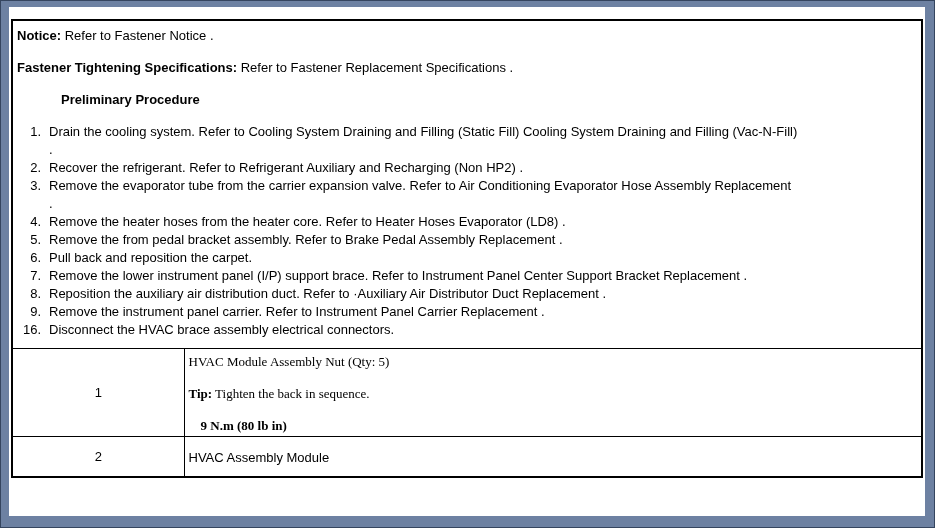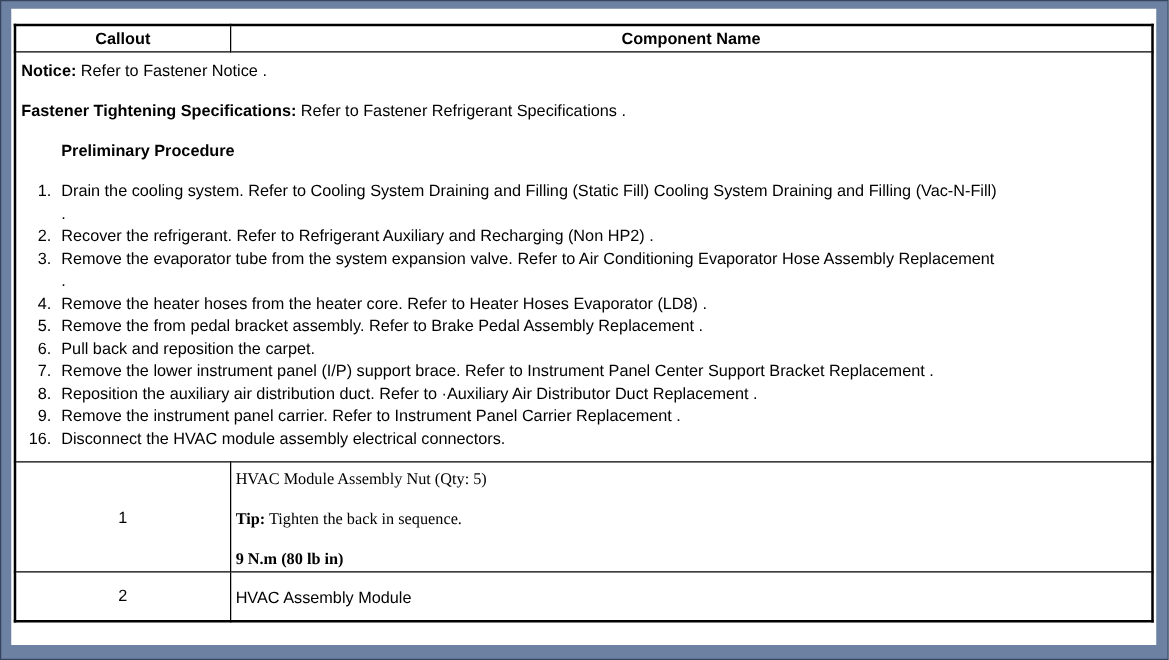--- a/index.html
+++ b/index.html
@@ -36,73 +36,69 @@
     font-weight: bold;
     text-align: center;
     height: 21px;
     padding: 1px 2px;
   }
   .big-cell {
     padding: 6px 4px 9px 4px;
     vertical-align: top;
   }
   .para { margin: 0 0 15px 0; line-height: 17px; }
-  .heading { font-weight: bold; margin-left: 32px; }
+  .heading { font-weight: bold; margin-left: 44px; }
   .lbl { font-weight: bold; }
   .steps { margin: 0; }
   .step { display: flex; line-height: 18px; }
   .num { flex: none; width: 24px; text-align: right; margin-right: 8px; }
   .txt { flex: 1; min-width: 0; }
   .line { display: block; }
   .line:empty { display: none; }
   .callout-cell { text-align: center; vertical-align: middle; padding: 2px; }
   .comp-cell { vertical-align: top; padding: 4px 2px 2px 4px; }
   .comp-cell.single { vertical-align: middle; height: 40px; }
   .cpara { margin: 0 0 15px 0; line-height: 17px; font-family: Liberation Serif, serif; }
-  .cpara:last-child { margin-bottom: 0; }
+  .cpara:last-child { margin-bottom: 0; margin-left: 12px; }
   .torque { font-weight: bold; }
 </style>
 </head>
 <body>
 
 <div class="screen" style="background: rgb(109, 129, 162);">
   <div class="paper">
     <table class="doc">
       <colgroup>
         <col style="width:172px">
         <col>
       </colgroup>
       <tbody>
-          <tr>
-        <th>Callout</th>
-        <th>Component Name</th>
-      </tr>
       <tr>
         <td class="big-cell" colspan="2">
           <p class="para"><b class="lbl">Notice:</b><span> Refer to Fastener Notice .</span></p>
-          <p class="para"><b class="lbl">Fastener Tightening Specifications:</b><span> Refer to Fastener Refrigerant Specifications .</span></p>
+          <p class="para"><b class="lbl">Fastener Tightening Specifications:</b><span> Refer to Fastener Replacement Specifications .</span></p>
           <p class="para heading">Preliminary Procedure</p>
           <div class="steps">
             <div class="step">
               <span class="num">1.</span>
               <span class="txt">
                     <span class="line">Drain the cooling system. Refer to Cooling System Draining and Filling (Static Fill) Cooling System Draining and Filling (Vac-N-Fill)</span>
                     <span class="line">.</span>
                   </span>
             </div>
             <div class="step">
               <span class="num">2.</span>
               <span class="txt">
                     <span class="line">Recover the refrigerant. Refer to Refrigerant Auxiliary and Recharging (Non HP2) .</span>
                   </span>
             </div>
             <div class="step">
               <span class="num">3.</span>
               <span class="txt">
-                    <span class="line">Remove the evaporator tube from the system expansion valve. Refer to Air Conditioning Evaporator Hose Assembly Replacement</span>
+                    <span class="line">Remove the evaporator tube from the carrier expansion valve. Refer to Air Conditioning Evaporator Hose Assembly Replacement</span>
                     <span class="line">.</span>
                   </span>
             </div>
             <div class="step">
               <span class="num">4.</span>
               <span class="txt">
                     <span class="line">Remove the heater hoses from the heater core. Refer to Heater Hoses Evaporator (LD8) .</span>
                   </span>
             </div>
             <div class="step">
@@ -131,21 +127,21 @@
             </div>
             <div class="step">
               <span class="num">9.</span>
               <span class="txt">
                     <span class="line">Remove the instrument panel carrier. Refer to Instrument Panel Carrier Replacement .</span>
                   </span>
             </div>
             <div class="step">
               <span class="num">16.</span>
               <span class="txt">
-                    <span class="line">Disconnect the HVAC module assembly electrical connectors.</span>
+                    <span class="line">Disconnect the HVAC brace assembly electrical connectors.</span>
                   </span>
             </div>
           </div>
         </td>
       </tr>
       <tr>
         <td class="callout-cell">1</td>
         <td class="comp-cell">
           <p class="cpara">HVAC Module Assembly Nut (Qty: 5)</p>
           <p class="cpara"><b class="lbl">Tip:</b><span> Tighten the back in sequence.</span></p>

